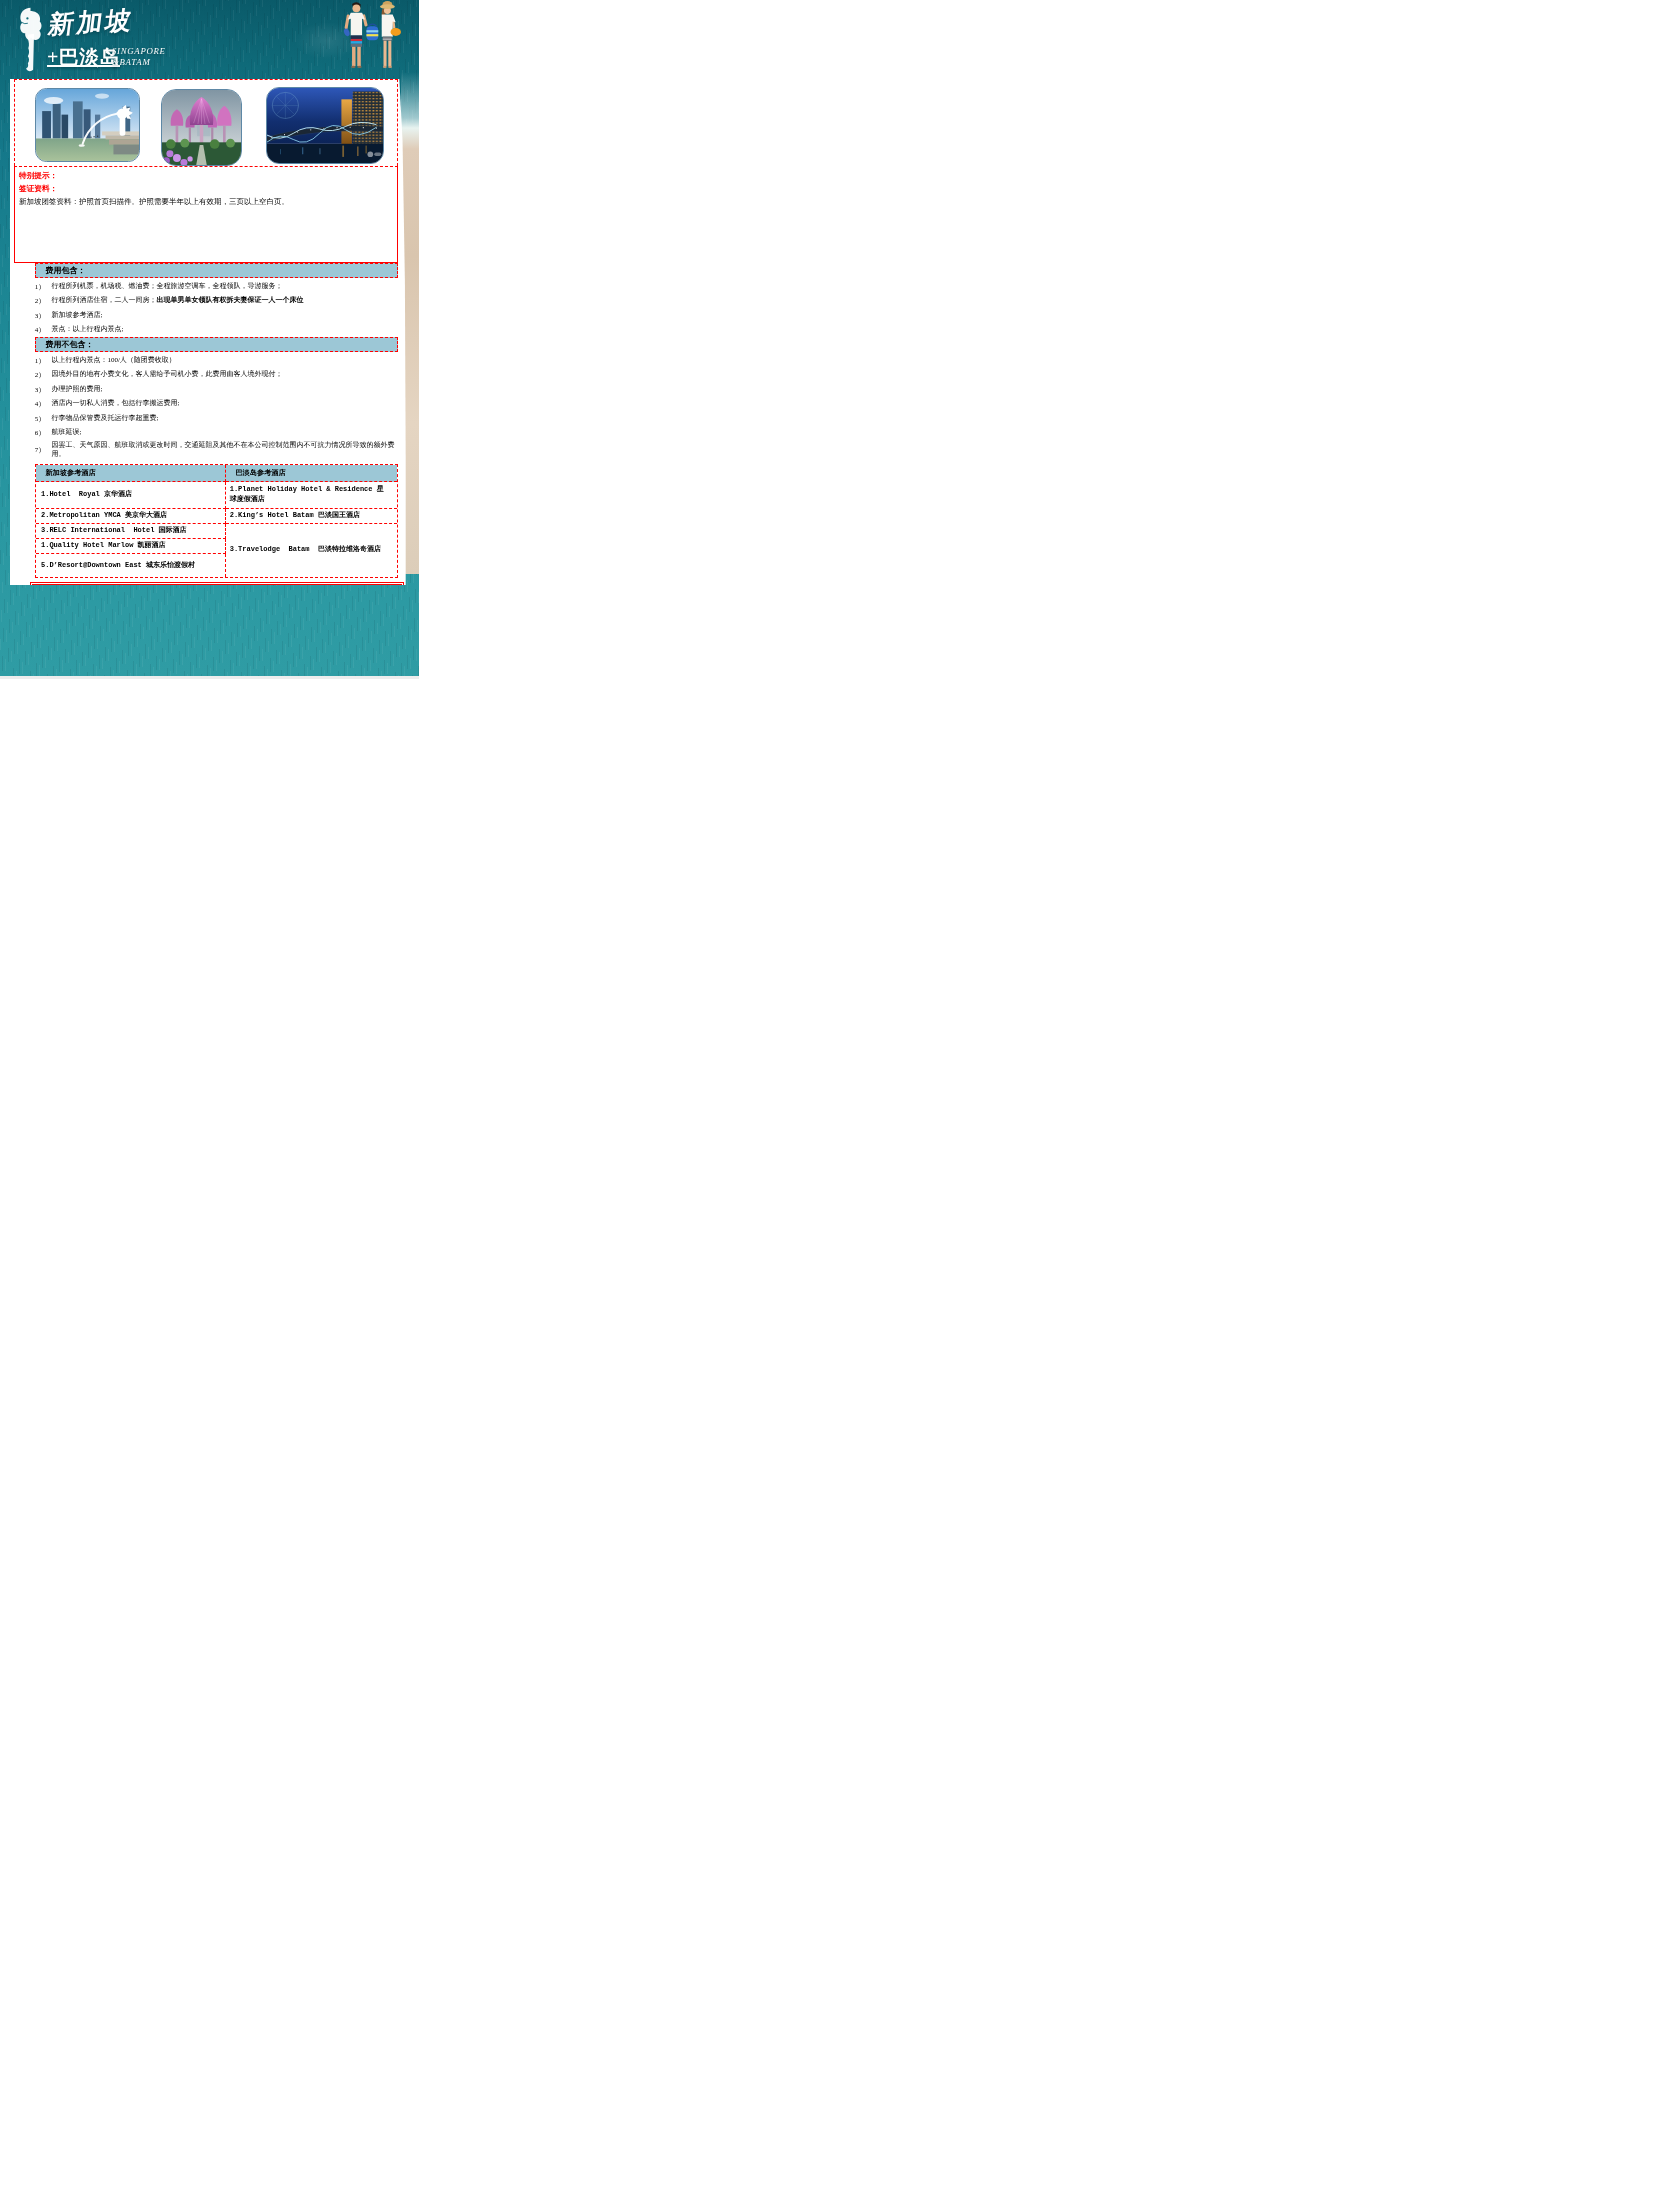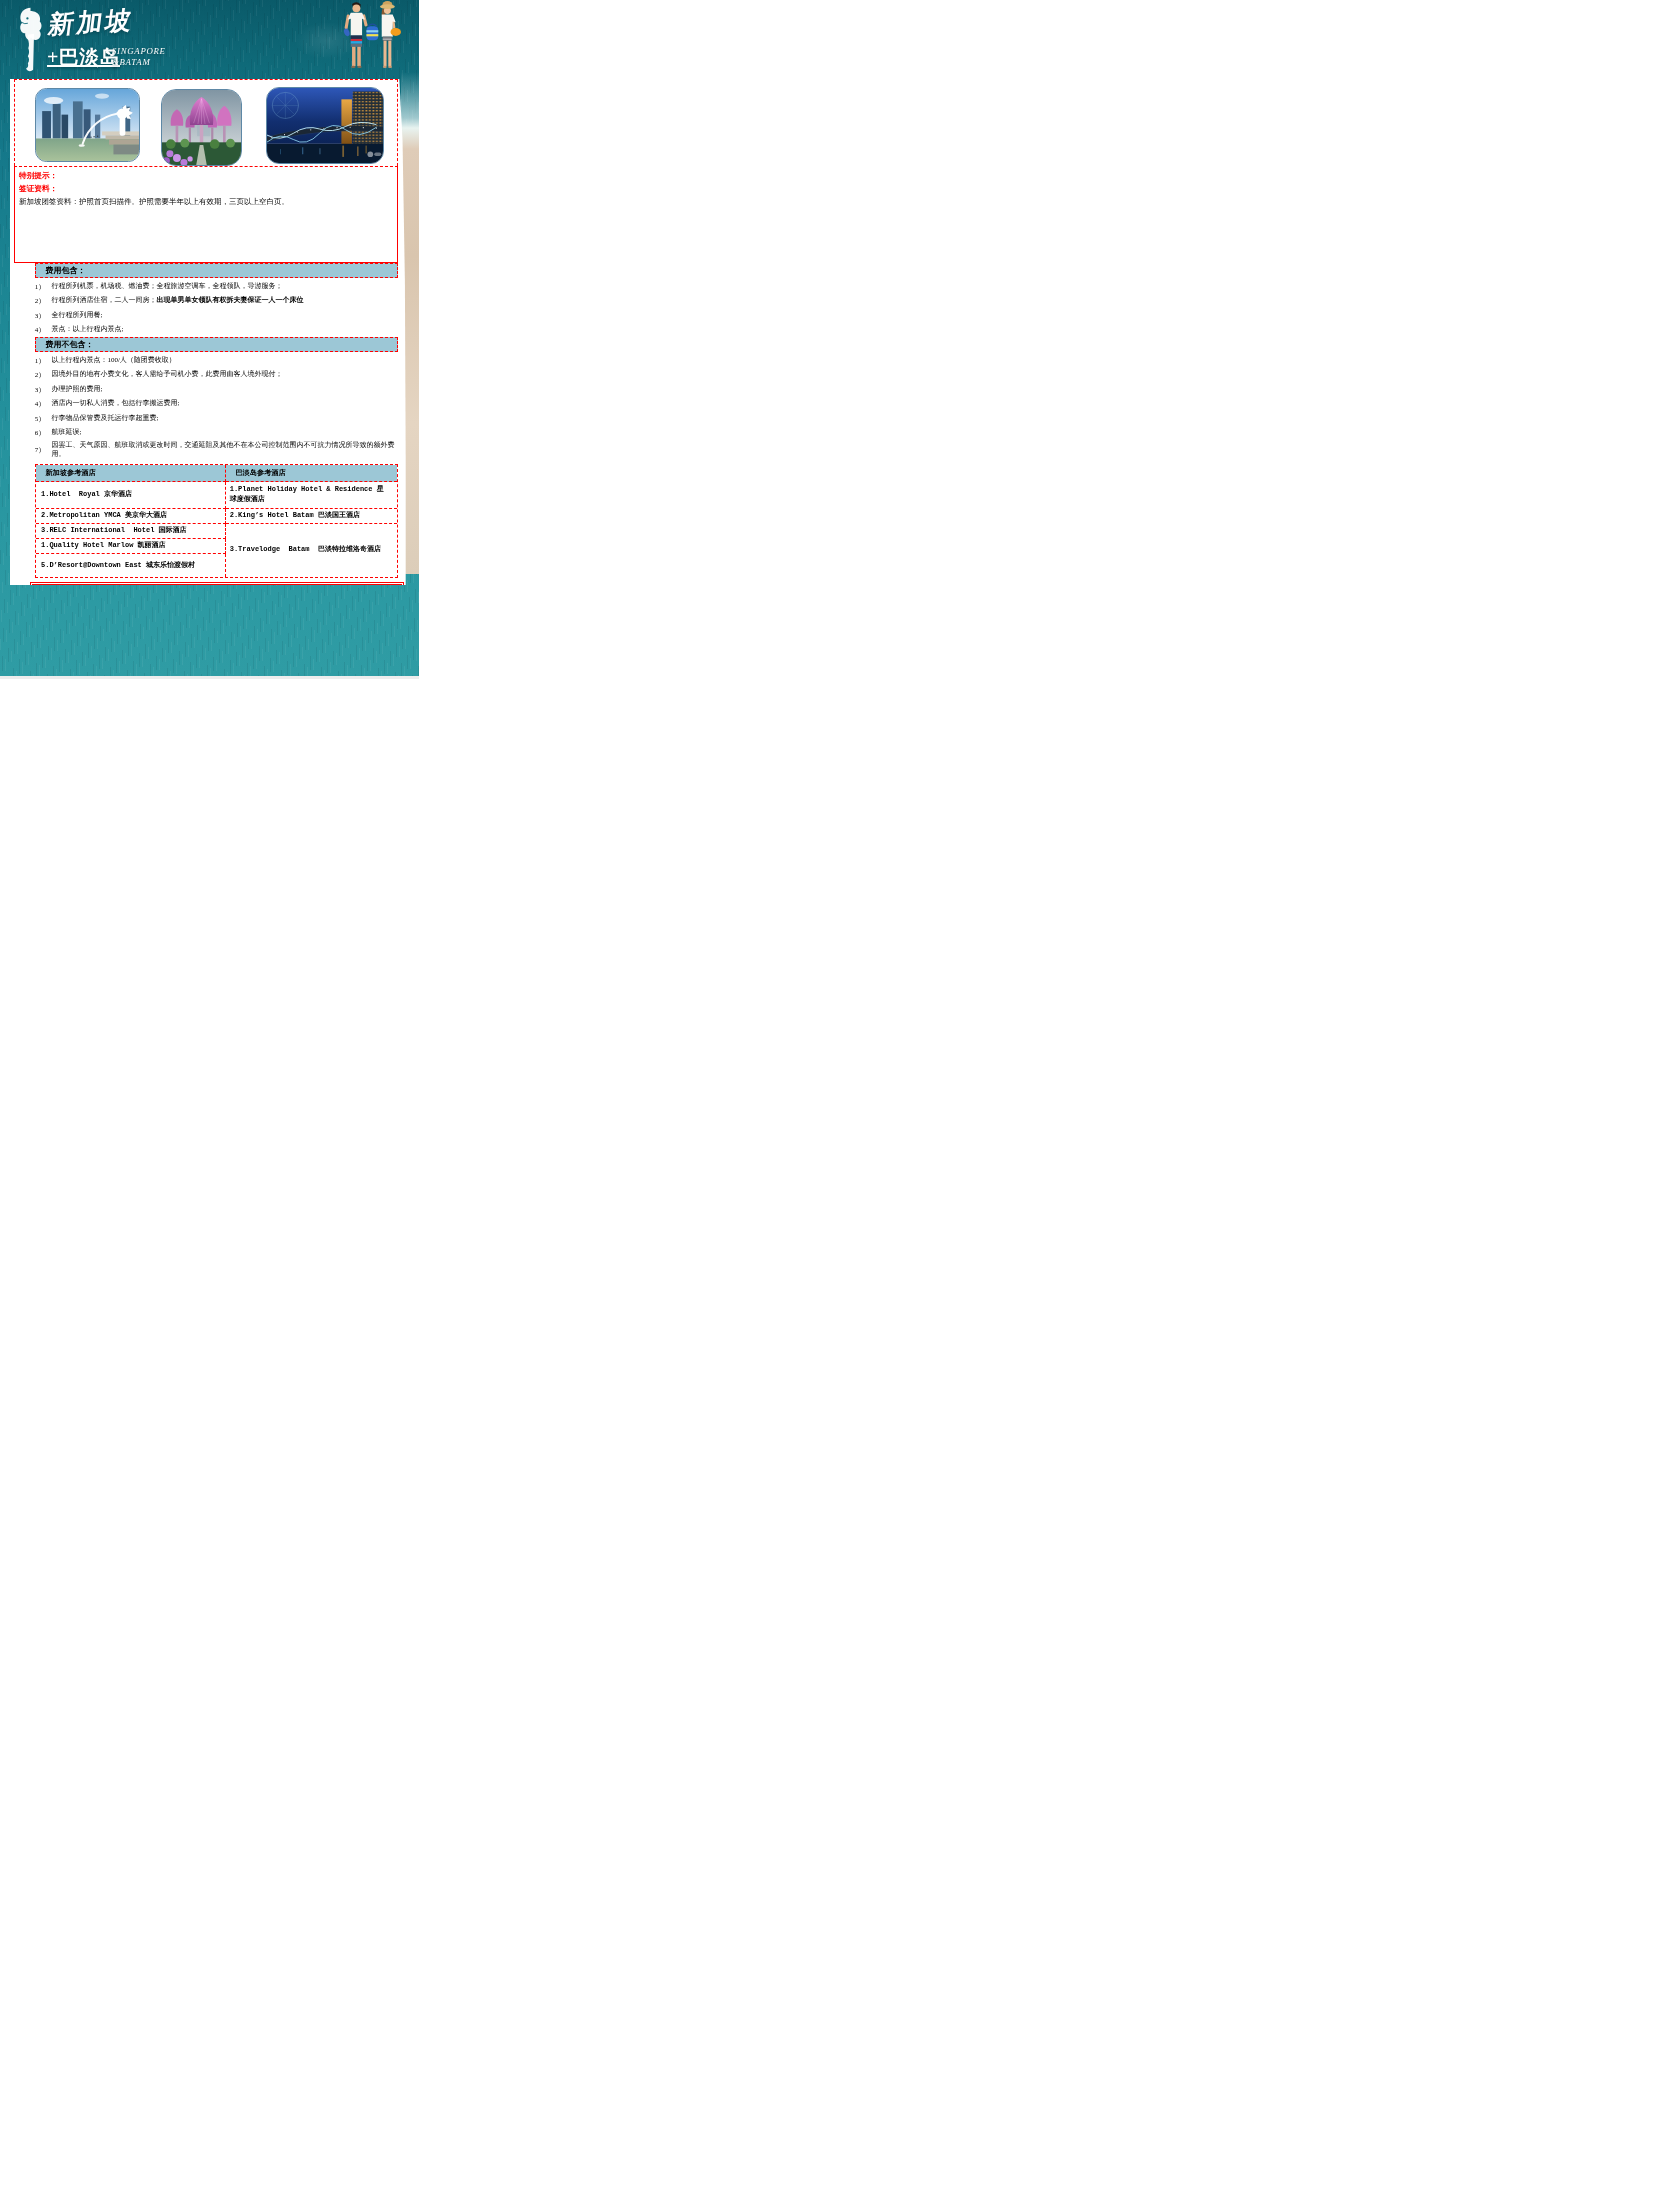--- a/index.html
+++ b/index.html
@@ -295,21 +295,21 @@
       <div class="li">
         <span class="num">1）</span>
         <span class="txt">行程所列机票，机场税、燃油费；全程旅游空调车，全程领队，导游服务；</span>
       </div>
       <div class="li">
         <span class="num">2）</span>
         <span class="txt"><span>行程所列酒店住宿，二人一间房；</span><b>出现单男单女领队有权拆夫妻保证一人一个床位</b></span>
       </div>
       <div class="li">
         <span class="num">3）</span>
-        <span class="txt">全行程所列用餐;</span>
+        <span class="txt">新加坡参考酒店;</span>
       </div>
       <div class="li">
         <span class="num">4）</span>
         <span class="txt">景点：以上行程内景点;</span>
       </div>
     </div>
 
     <div class="bar">
       <span class="bar-label">费用不包含：</span>
     </div>

